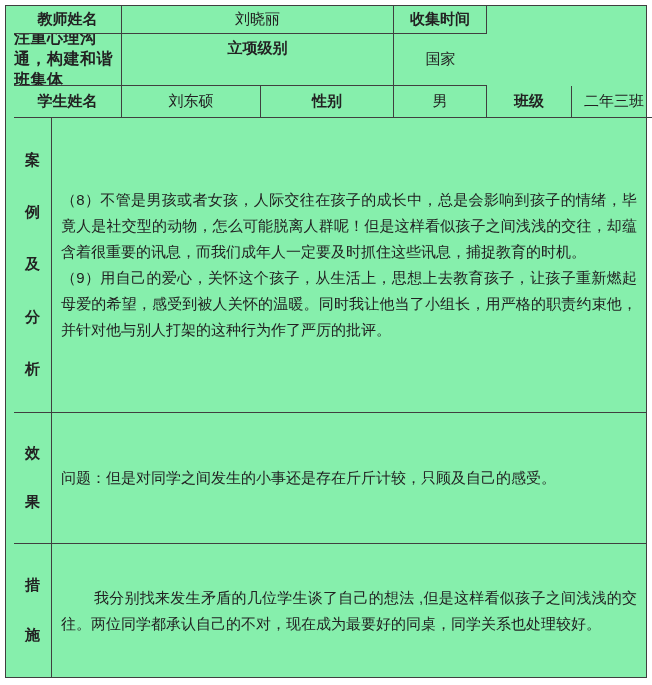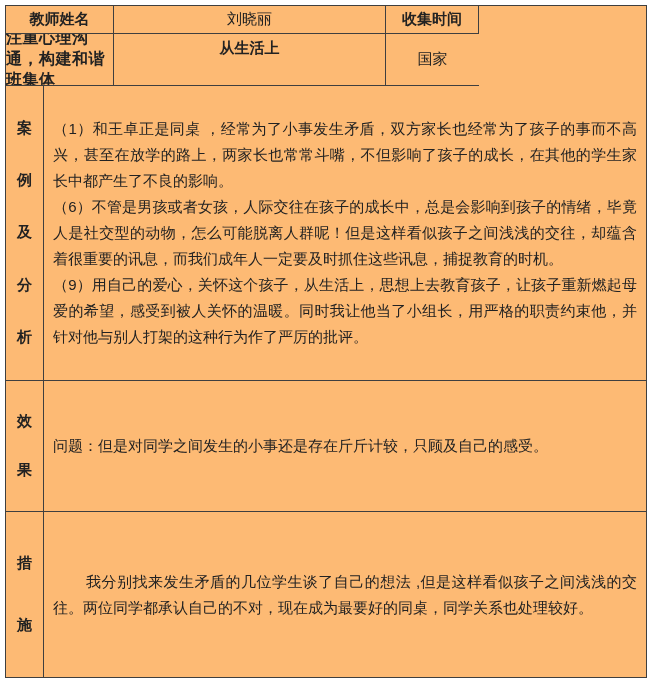--- a/index.html
+++ b/index.html
@@ -10,22 +10,22 @@
   html,body{background:#ffffff;}
   body{
     width:652px;height:685px;
     font-family:"Liberation Sans","DejaVu Sans",sans-serif;
     color:var(--txt);
     padding:5px;
   }
   .doc{
     width:642px;height:673px;
     border:1px solid var(--bd);
-    background:#fdba74;
-    display:flex;flex-direction:column;
+    background:#86efac;
+    display:flex;flex-direction:column;padding-left:8px;
   }
   
   .row{display:grid;}
   .cell{
     border-right:1px solid var(--bd);
     border-bottom:1px solid var(--bd);
     display:flex;align-items:center;justify-content:center;
     font-size:15px;
     overflow:hidden;
   }
@@ -67,36 +67,43 @@
 <div class="doc">
 
   <div class="row hrow1">
     <div class="cell lbl">教师姓名</div>
     <div class="cell">刘晓丽</div>
     <div class="cell lbl">收集时间</div>
   </div>
 
   <div class="row hrow2">
     <div class="cell topic">注重心理沟通，构建和谐班集体</div>
-    <div class="cell lbl top-aligned">从生活上</div>
+    <div class="cell lbl top-aligned">立项级别</div>
     <div class="cell last">国家</div>
   </div>
 
+  <div class="row hrow3">
+    <div class="cell lbl">学生姓名</div>
+    <div class="cell">刘东硕</div>
+    <div class="cell lbl">性别</div>
+    <div class="cell">男</div>
+    <div class="cell lbl">班级</div>
+    <div class="cell last">二年三班</div>
+  </div>
 
   <div class="row srow case">
     <div class="vlabel">
       <span>案</span>
       <span>例</span>
       <span>及</span>
       <span>分</span>
       <span>析</span>
     </div>
     <div class="content">
-      <p>（1）和王卓正是同桌 ，经常为了小事发生矛盾，双方家长也经常为了孩子的事而不高兴，甚至在放学的路上，两家长也常常斗嘴，不但影响了孩子的成长，在其他的学生家长中都产生了不良的影响。</p>
-      <p>（6）不管是男孩或者女孩，人际交往在孩子的成长中，总是会影响到孩子的情绪，毕竟人是社交型的动物，怎么可能脱离人群呢！但是这样看似孩子之间浅浅的交往，却蕴含着很重要的讯息，而我们成年人一定要及时抓住这些讯息，捕捉教育的时机。</p>
+      <p>（8）不管是男孩或者女孩，人际交往在孩子的成长中，总是会影响到孩子的情绪，毕竟人是社交型的动物，怎么可能脱离人群呢！但是这样看似孩子之间浅浅的交往，却蕴含着很重要的讯息，而我们成年人一定要及时抓住这些讯息，捕捉教育的时机。</p>
       <p>（9）用自己的爱心，关怀这个孩子，从生活上，思想上去教育孩子，让孩子重新燃起母爱的希望，感受到被人关怀的温暖。同时我让他当了小组长，用严格的职责约束他，并针对他与别人打架的这种行为作了严厉的批评。</p>
     </div>
   </div>
 
   <div class="row srow effect">
     <div class="vlabel">
       <span>效</span>
       <span>果</span>
     </div>
     <div class="content">

